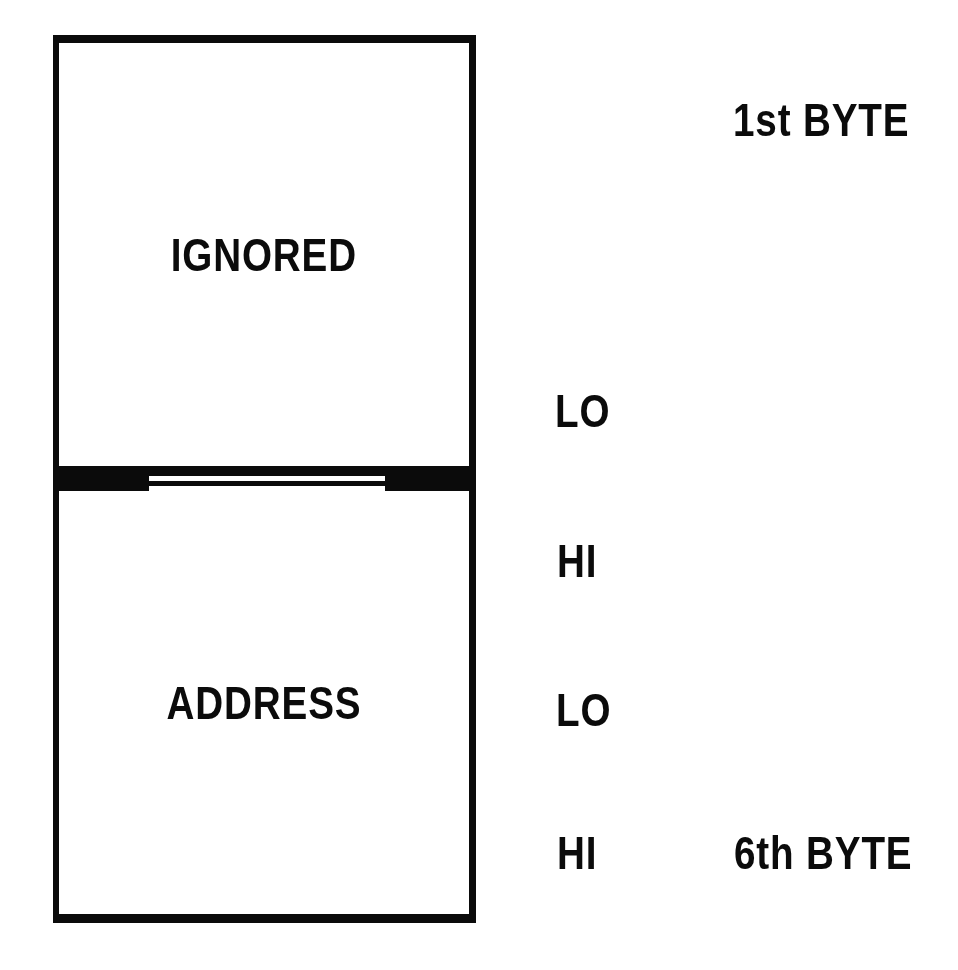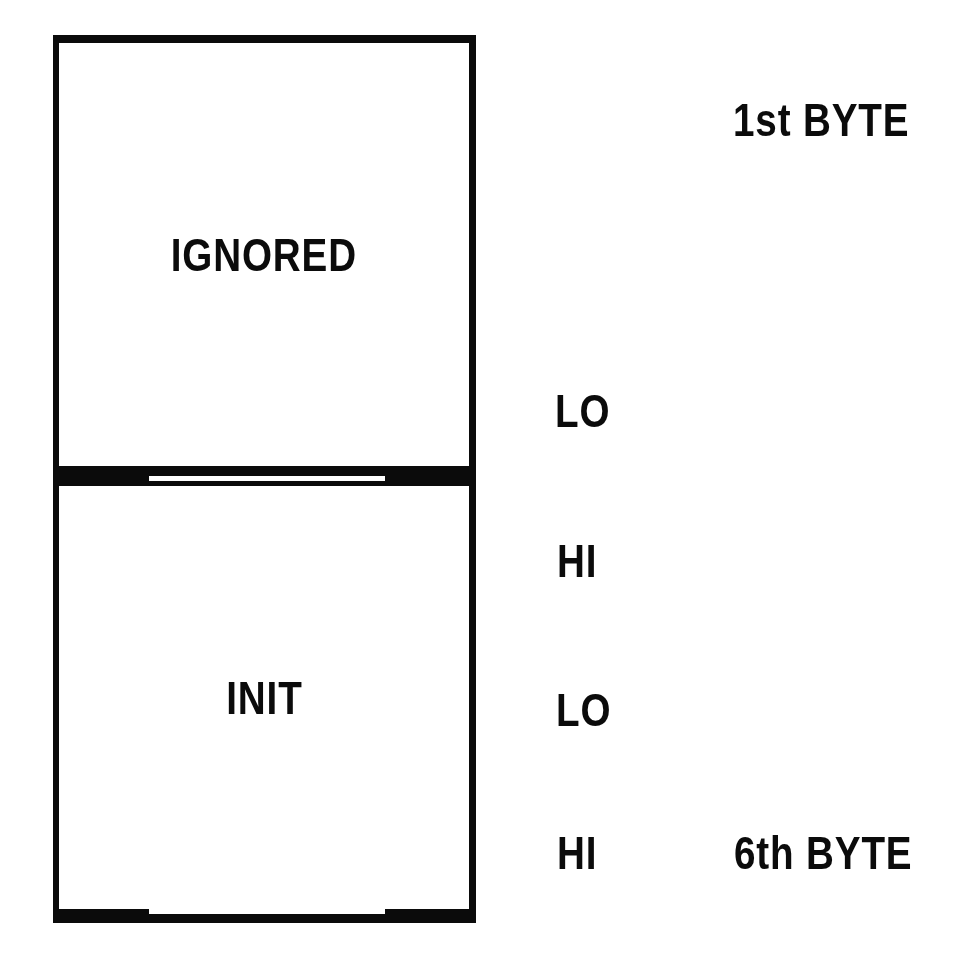--- a/index.html
+++ b/index.html
@@ -107,29 +107,29 @@
 
 
     <div class="divider-broken">
       <span class="dash-left"></span>
       <span class="dash-right"></span>
     </div>
 
 
     <div class="divider"></div>
 
-    <div class="mem-row">
-      <span class="cell-label">INIT</span>
-    </div>
 
     <div class="divider-broken">
       <span class="dash-left"></span>
       <span class="dash-right"></span>
     </div>
 
+    <div class="mem-row">
+      <span class="cell-label">ADDRESS</span>
+    </div>
 
   </div>
 
   <span class="byte-marker" style="left:733px; top:97px;">1st BYTE</span>
 
   <span class="side-label" style="left:555px; top:388px;">LO</span>
 
   <span class="side-label" style="left:557px; top:538px;">HI</span>
 
   <span class="side-label" style="left:556px; top:687px;">LO</span>

